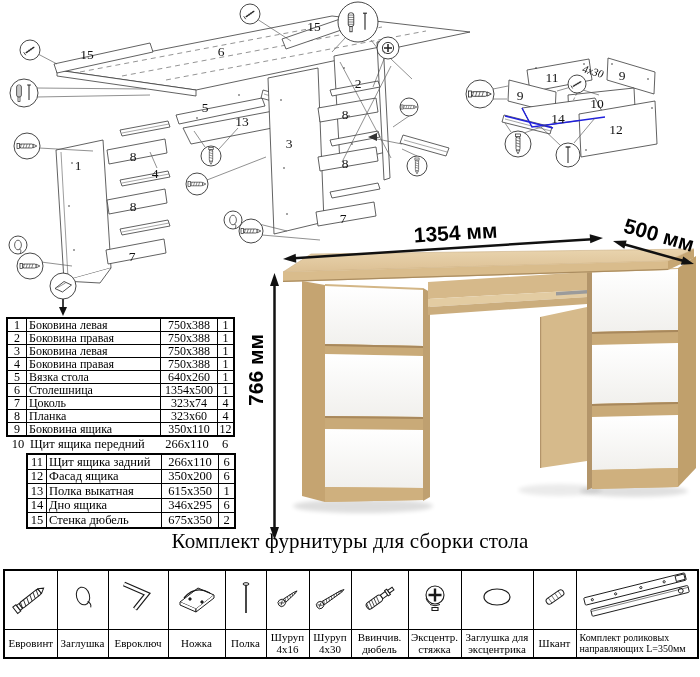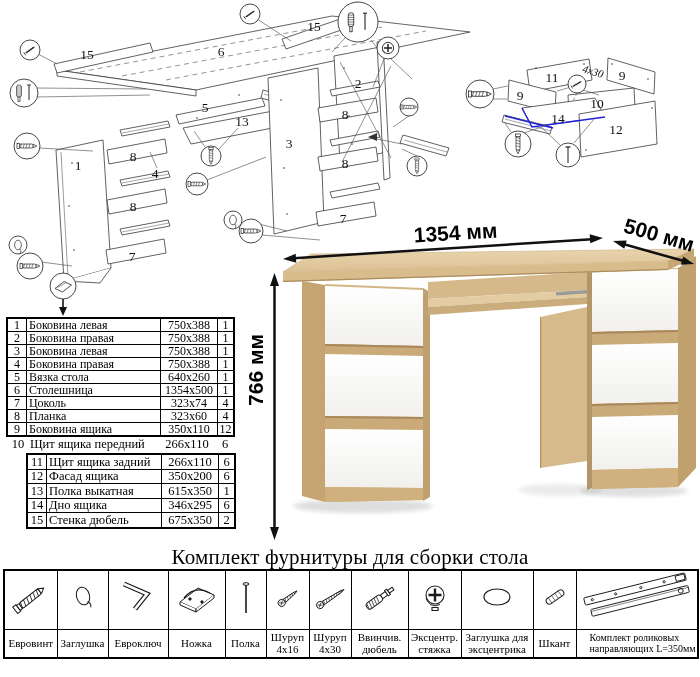--- a/index.html
+++ b/index.html
@@ -17,28 +17,28 @@
   .ptable td.name{width:129px;}
   .tB td.name{width:110px;}
   .ptable td.size{text-align:center;width:52px;border-radius:6px;}
   .ptable td.qty{text-align:center;width:15px;padding:0;}
   .row10{display:flex;align-items:center;font-size:12.5px;height:15px;background:#fff;}
   .row10 .num{width:24px;text-align:center;}
   .row10 .name{width:132px;}
   .row10 .size{width:50px;text-align:center;}
   .row10 .qty{width:26px;text-align:center;}
   
-  .hw-title{position:absolute;top:545px;left:0;width:700px;text-align:center;
+  .hw-title{position:absolute;top:529px;left:0;width:700px;text-align:center;
             font-size:21px;z-index:2;letter-spacing:0.2px;}
   .hwtable{position:absolute;left:3px;top:569px;width:694px;z-index:2;
            border-collapse:collapse;border:2px solid #000;table-layout:fixed;background:#fff;}
   .hwtable td{border:1px solid #000;text-align:center;vertical-align:middle;padding:0;overflow:hidden;}
   .icon-row td{height:57px;}
   .name-row td{height:27px;font-size:11px;line-height:1.08;white-space:pre-line;}
-  .name-row td.small{font-size:10px;text-align:left;padding-left:13px;}
+  .name-row td.small{font-size:10px;text-align:left;padding-left:3px;}
   .qty-row td{height:19px;font-size:15px;}
 </style>
 </head>
 <body>
 
 <div class="page">
 
 <svg class="scene" width="700" height="560" viewBox="0 0 700 560">
   <defs>
     <linearGradient id="gTop" x1="0" y1="0" x2="0" y2="1">

